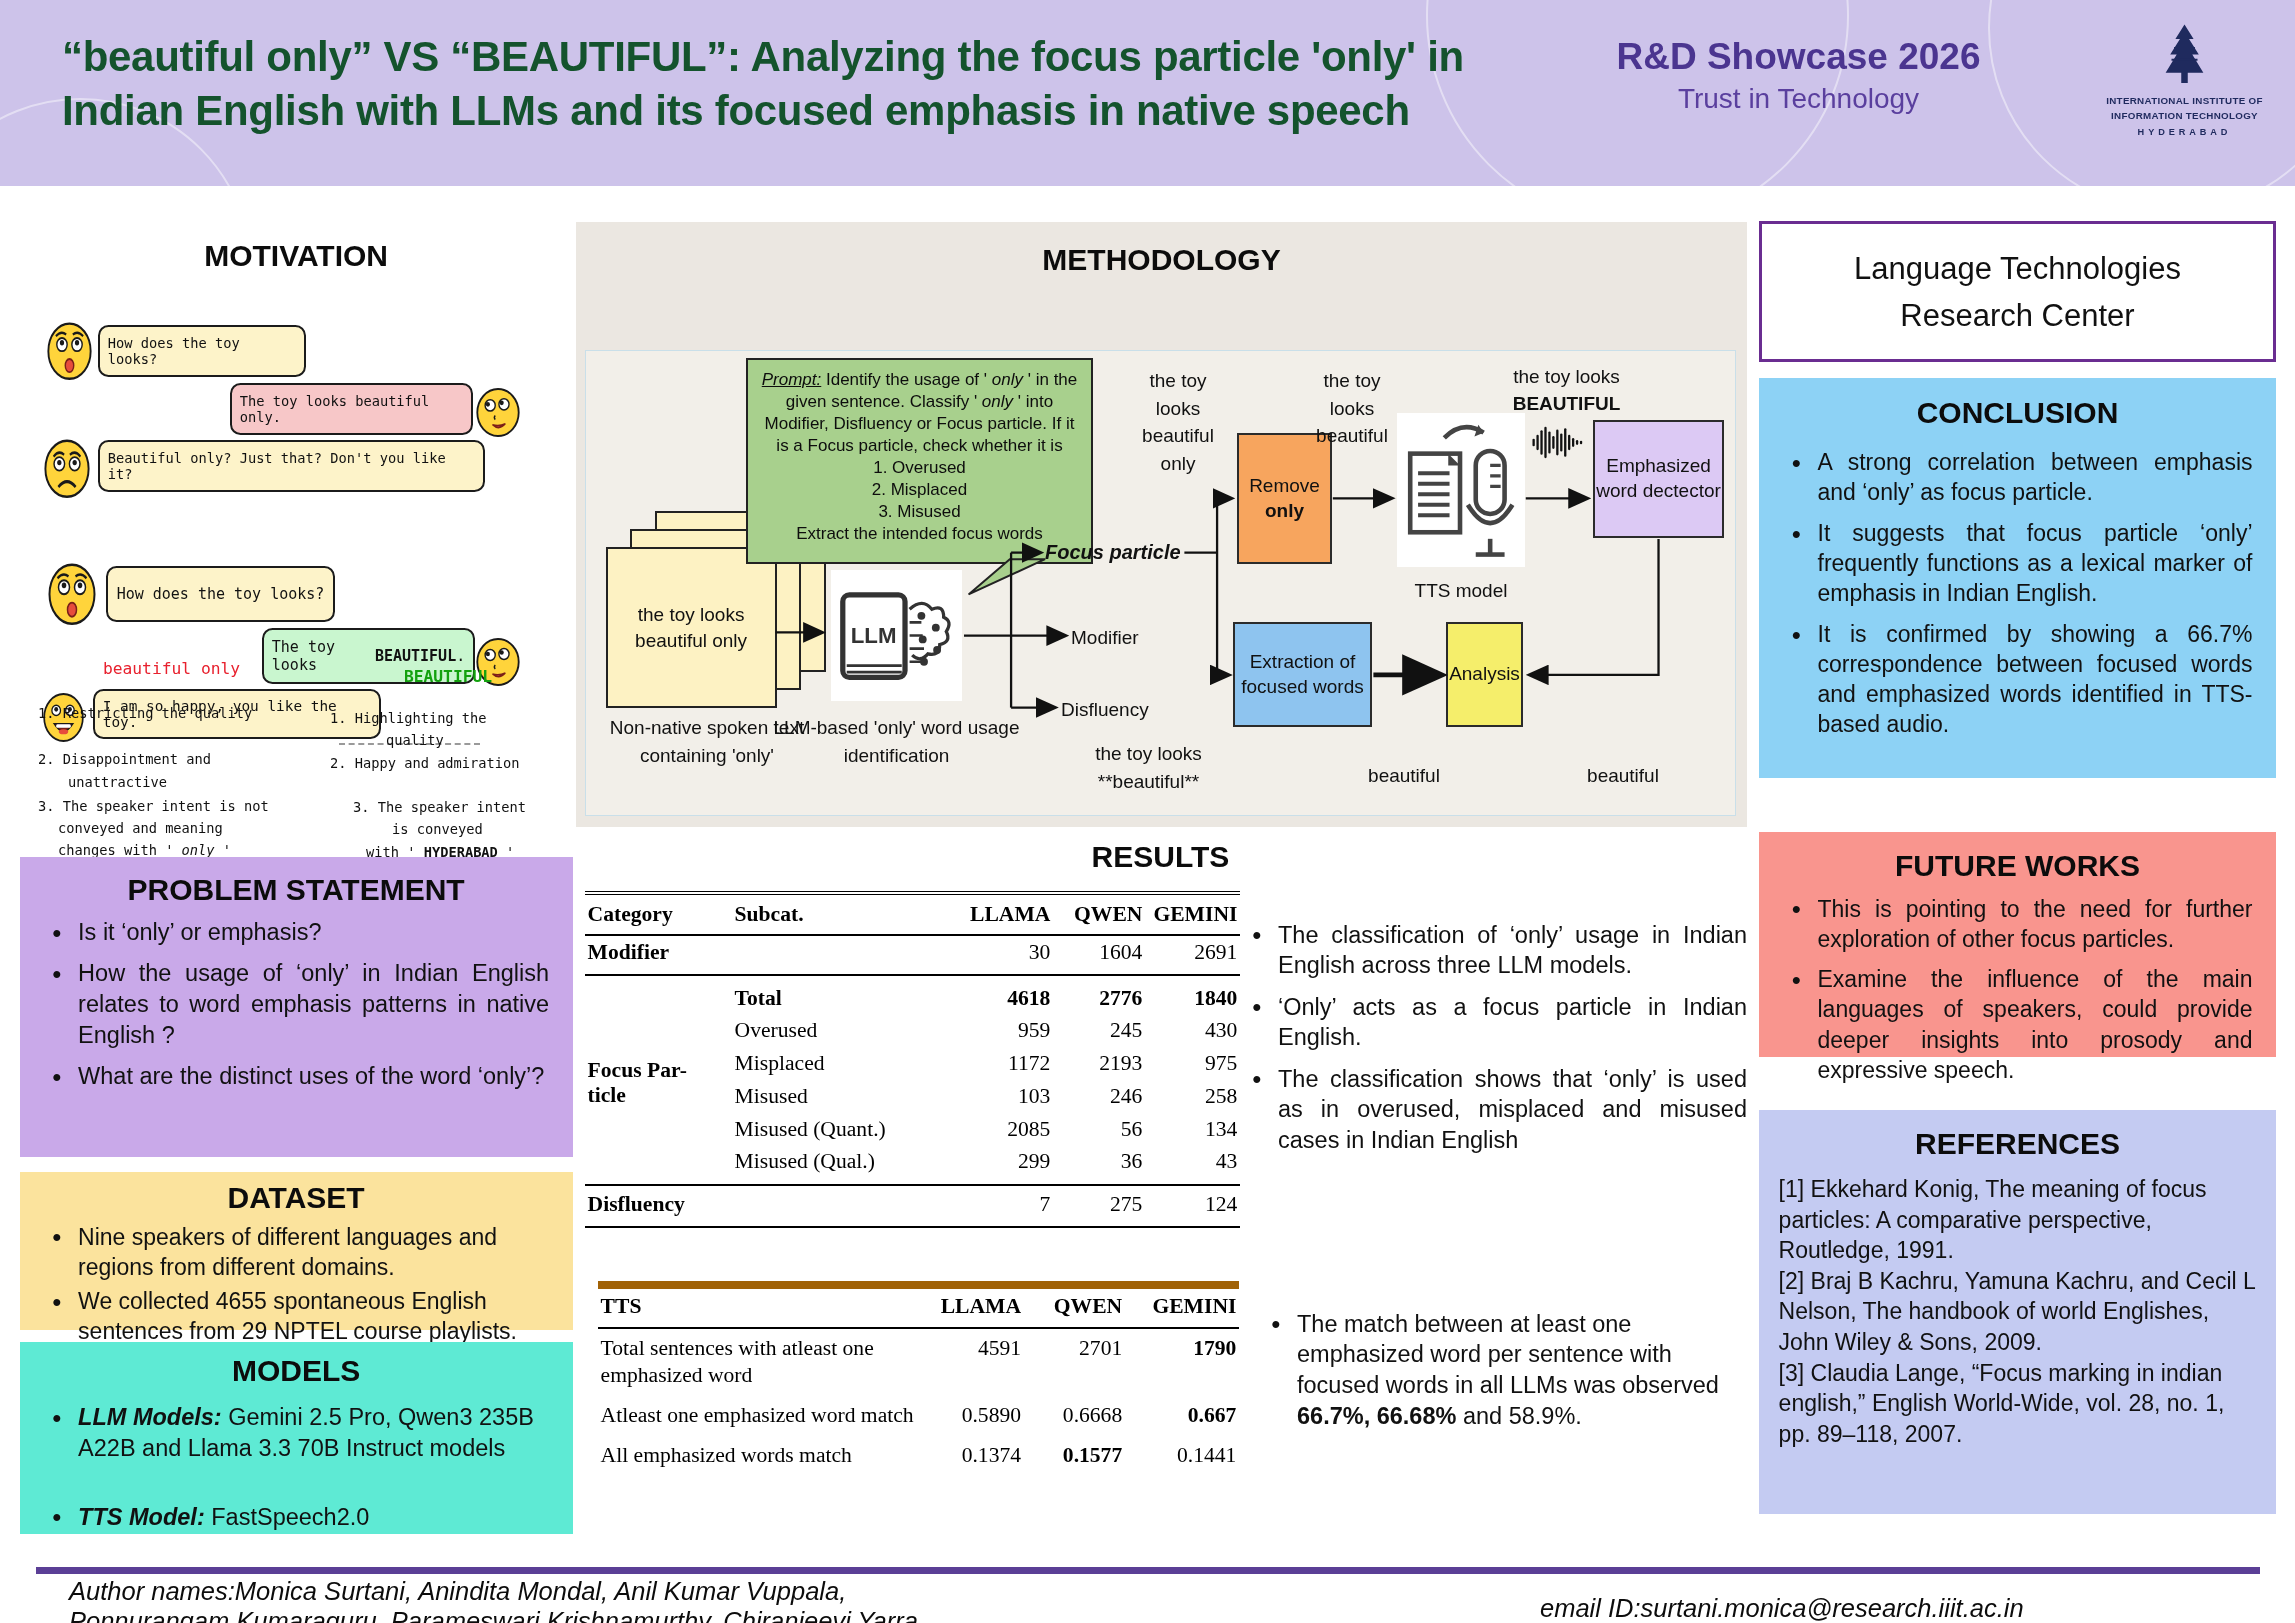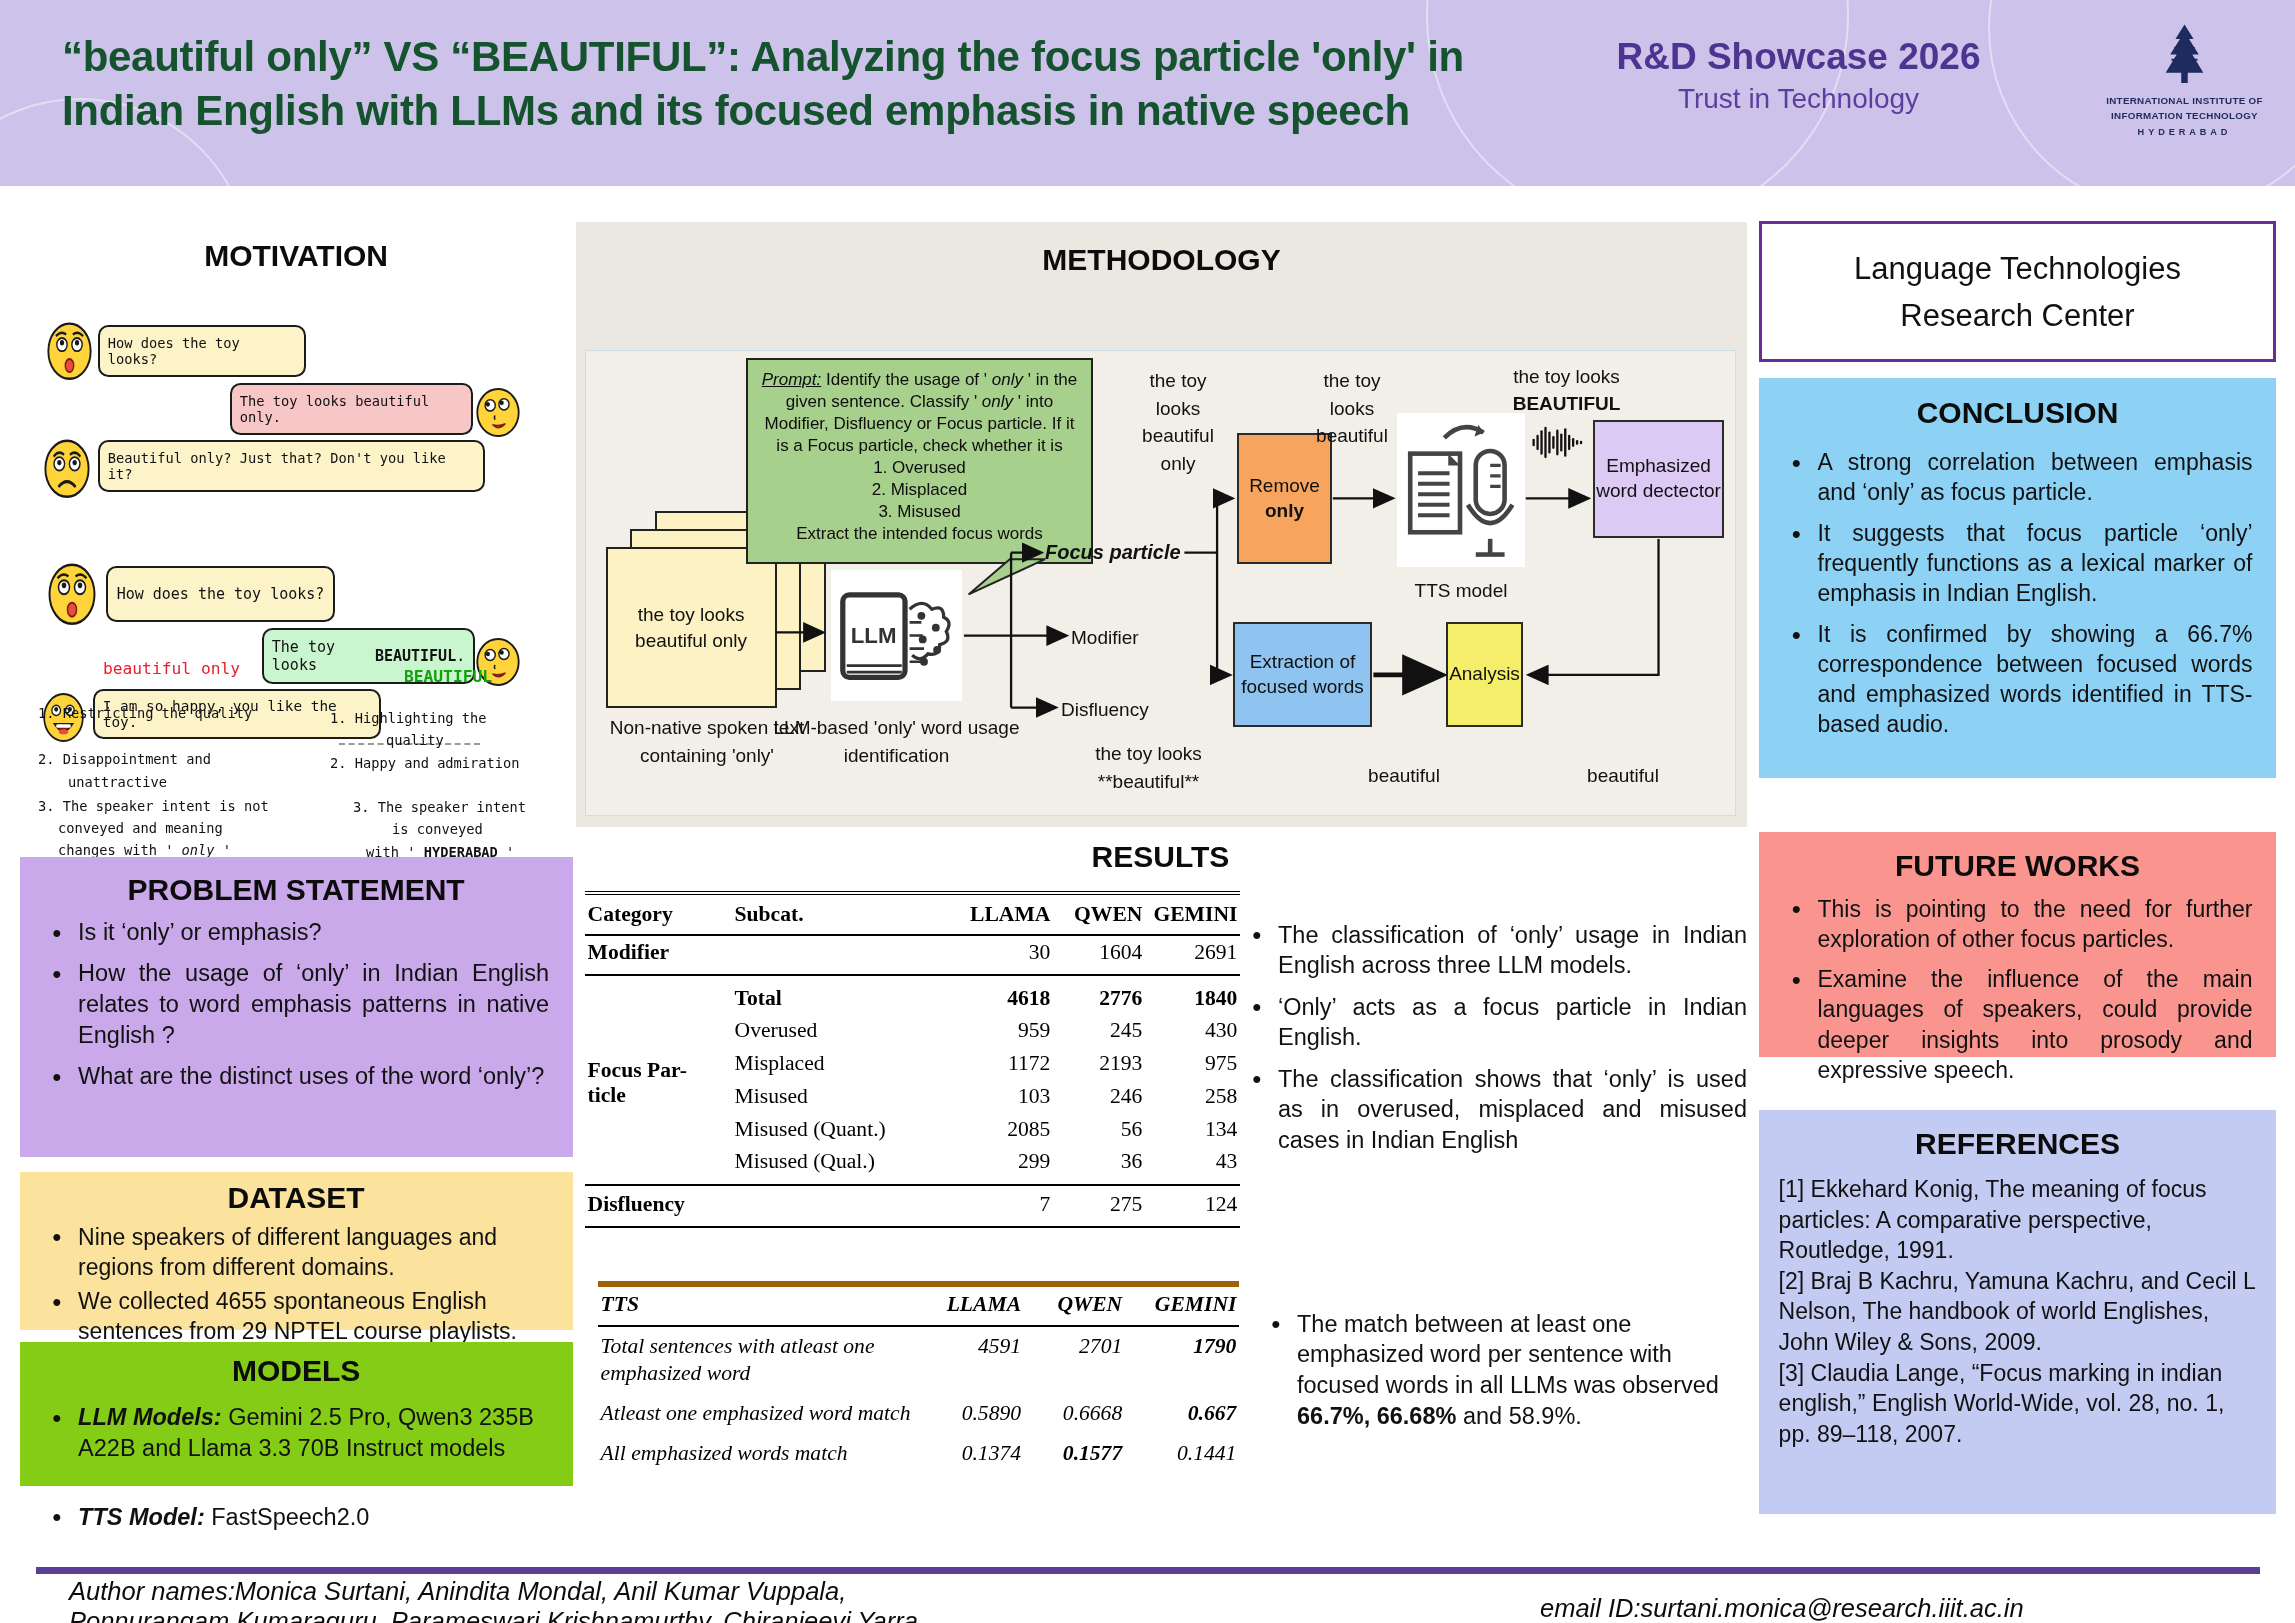--- a/index.html
+++ b/index.html
@@ -54,21 +54,21 @@
   .rtable td,.rtable th{padding:3.9px 2.6px;vertical-align:top;}
   .rtable .num{text-align:right;}
   .rtable .lft{text-align:left;}
   .b{font-weight:bold;}
   .t1{border-top:4.6px double #000;}
   .t1 tr.hd th{border-bottom:2px solid #000;padding:6.5px 2.6px 7.8px;}
   .t1 tr.sep td{border-bottom:2px solid #000;padding-bottom:9.2px;}
   .t1 tr.end td{border-bottom:2.6px solid #000;padding:6.5px 2.6px 9.2px;}
   .t1 td.catspan{vertical-align:middle;font-weight:bold;border-bottom:2px solid #000;}
   .t1 tr.first td{padding-top:9.2px;}
-  .t2{border-top:6px solid #a16207;font-style:italic;}
+  .t2{border-top:8px solid #a16207;}
   .t2 tr.hd th{border-bottom:2.6px solid #000;padding:5.2px 2.6px 7.8px;}
   .t2 td{padding:6.5px 2.6px;line-height:1.25;}
   .res-bullet{font-size:23.5px;}
 
   
   .ltrc{border:3.3px solid #6a2d91;background:#fff;font-size:31px;line-height:1.5;text-align:center;padding-top:22px;}
   .rc-bullet{font-size:23px;}
   .ref-text{font-size:23px;line-height:1.33;padding:3.9px 19.6px 0 19.6px;text-align:left;}
 
   
@@ -214,21 +214,21 @@
   </div>
 
   <div class="box" style="left:19.6px;top:1172px;width:553px;height:158px;background:#fbe39d;">
     <div class="sec-title" style="margin-top:9.2px;">DATASET</div>
     <div class="blist">
       <div class="bullet ragged" style="font-size:23px;margin-top:6.5px;">Nine speakers of different languages and regions from different domains.</div>
       <div class="bullet ragged" style="font-size:23px;margin-top:3.9px;">We collected 4655 spontaneous English sentences from 29 NPTEL course playlists.</div>
     </div>
   </div>
 
-  <div class="box" style="left:19.6px;top:1342px;width:553px;height:144px;background:#84cc16;">
+  <div class="box" style="left:19.6px;top:1342px;width:553px;height:192px;background:#5eead4;">
     <div class="sec-title" style="margin-top:11.8px;">MODELS</div>
     <div class="blist">
       <div class="bullet ragged" style="margin-top:14.4px;"><span class="mlabel">LLM Models:</span><span> Gemini 2.5 Pro, Qwen3 235B A22B and Llama 3.3 70B Instruct models</span></div>
       <div class="bullet ragged" style="margin-top:38px;"><span class="mlabel">TTS Model:</span><span> FastSpeech2.0</span></div>
     </div>
   </div>
 
   <div class="box meth-panel">
     <div class="sec-title" style="margin-top:21px;">METHODOLOGY</div>
   </div>

